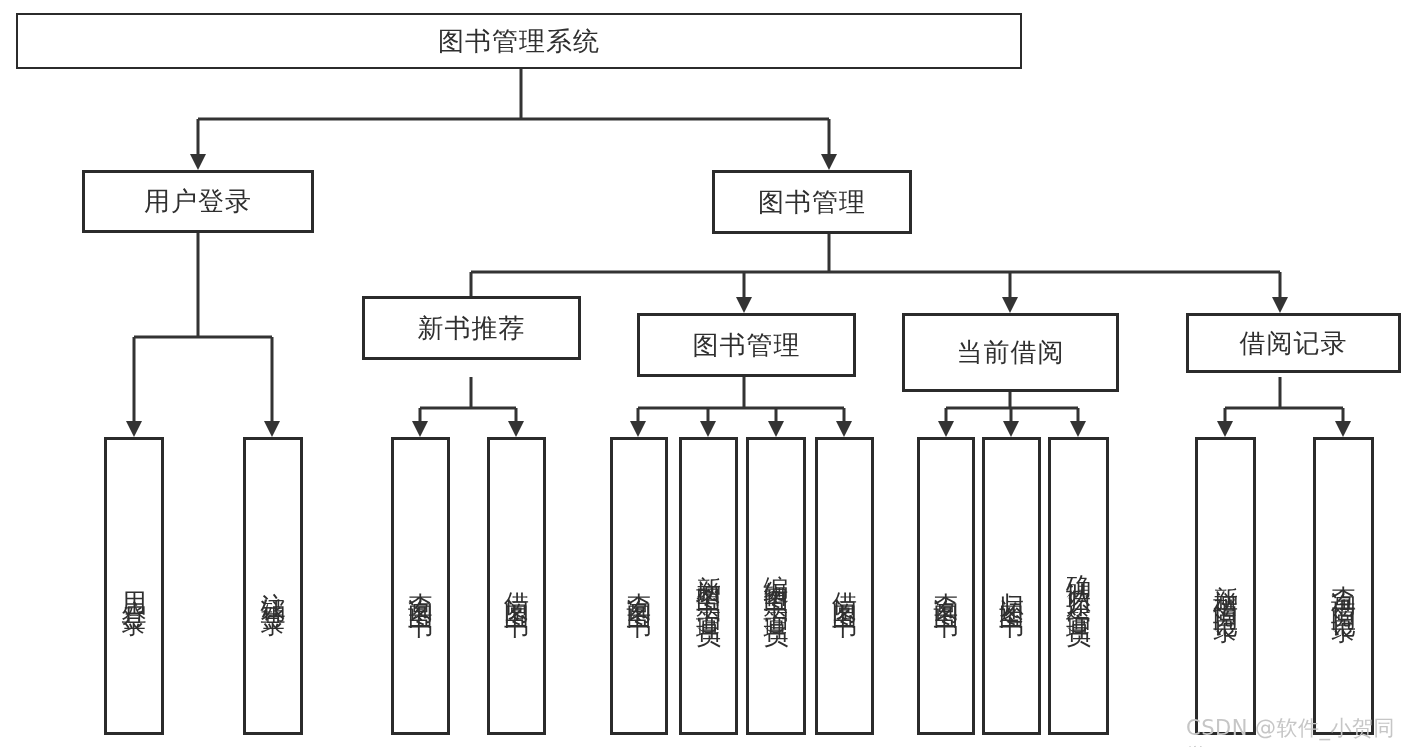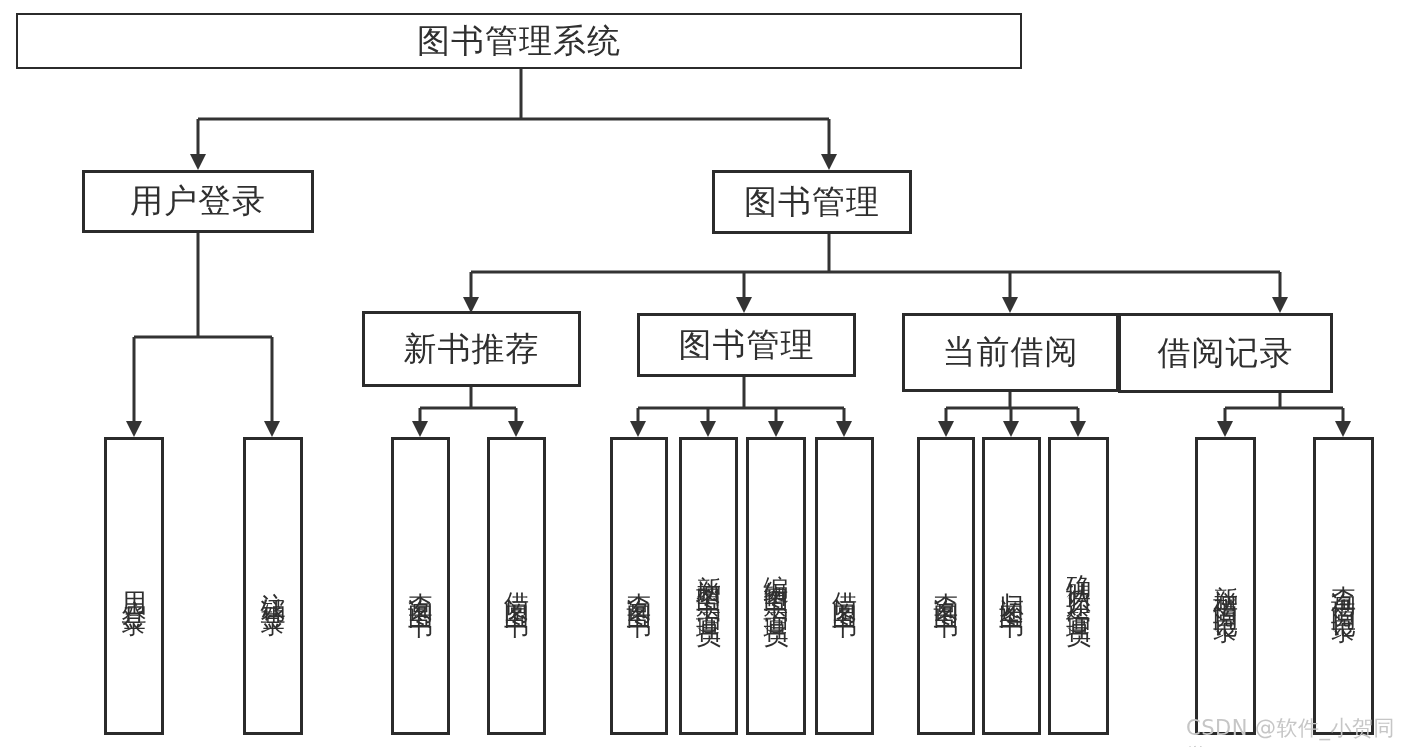--- a/index.html
+++ b/index.html
@@ -20,21 +20,21 @@
   .connectors{position:absolute;left:0;top:0;width:1405px;height:747px;pointer-events:none;}
   .connectors path{stroke:var(--line);stroke-width:3;fill:none;}
   .connectors polygon{fill:var(--line);stroke:none;}
   .node{
     position:absolute;
     box-sizing:border-box;
     background:#ffffff;
     border:3px solid var(--box_border);
     display:flex;align-items:center;justify-content:center;
     color:var(--text);
-    font-size:33px;
+    font-size:26px;
     letter-spacing:1px;
     white-space:nowrap;
     z-index:2;
   }
   .node.root{border-width:2px;}
   .node.v{
     writing-mode:vertical-rl;
     text-orientation:mixed;
     font-size:25px;
     letter-spacing:7px;
@@ -82,24 +82,24 @@
     <polygon points="1070,421 1086,421 1078,437"></polygon>
     <polygon points="1217,421 1233,421 1225,437"></polygon>
     <polygon points="1335,421 1351,421 1343,437"></polygon>
   </svg>
 
   <div class="node root" style="left:16px;top:13px;width:1006px;height:56px">图书管理系统</div>
 
   <div class="node" style="left:82px;top:170px;width:232px;height:63px">用户登录</div>
   <div class="node" style="left:712px;top:170px;width:200px;height:64px">图书管理</div>
 
-  <div class="node" style="left:362px;top:311px;width:219px;height:76px">新书推荐</div>
+  <div class="node" style="left:362px;top:296px;width:219px;height:64px">新书推荐</div>
   <div class="node" style="left:637px;top:313px;width:219px;height:64px">图书管理</div>
   <div class="node" style="left:902px;top:313px;width:217px;height:79px">当前借阅</div>
-  <div class="node" style="left:1118px;top:313px;width:215px;height:80px">借阅记录</div>
+  <div class="node" style="left:1186px;top:313px;width:215px;height:60px">借阅记录</div>
 
   <div class="node v" style="left:104px;top:437px;width:60px;height:298px">用户登录</div>
   <div class="node v" style="left:243px;top:437px;width:60px;height:298px">注销登录</div>
 
   <div class="node v" style="left:391px;top:437px;width:59px;height:298px">查询图书</div>
   <div class="node v" style="left:487px;top:437px;width:59px;height:298px">借阅图书</div>
 
   <div class="node v" style="left:610px;top:437px;width:58px;height:298px">查询图书</div>
   <div class="node v" style="left:679px;top:437px;width:59px;height:298px">新增图书（管理员）</div>
   <div class="node v" style="left:746px;top:437px;width:60px;height:298px">编辑图书（管理员）</div>

